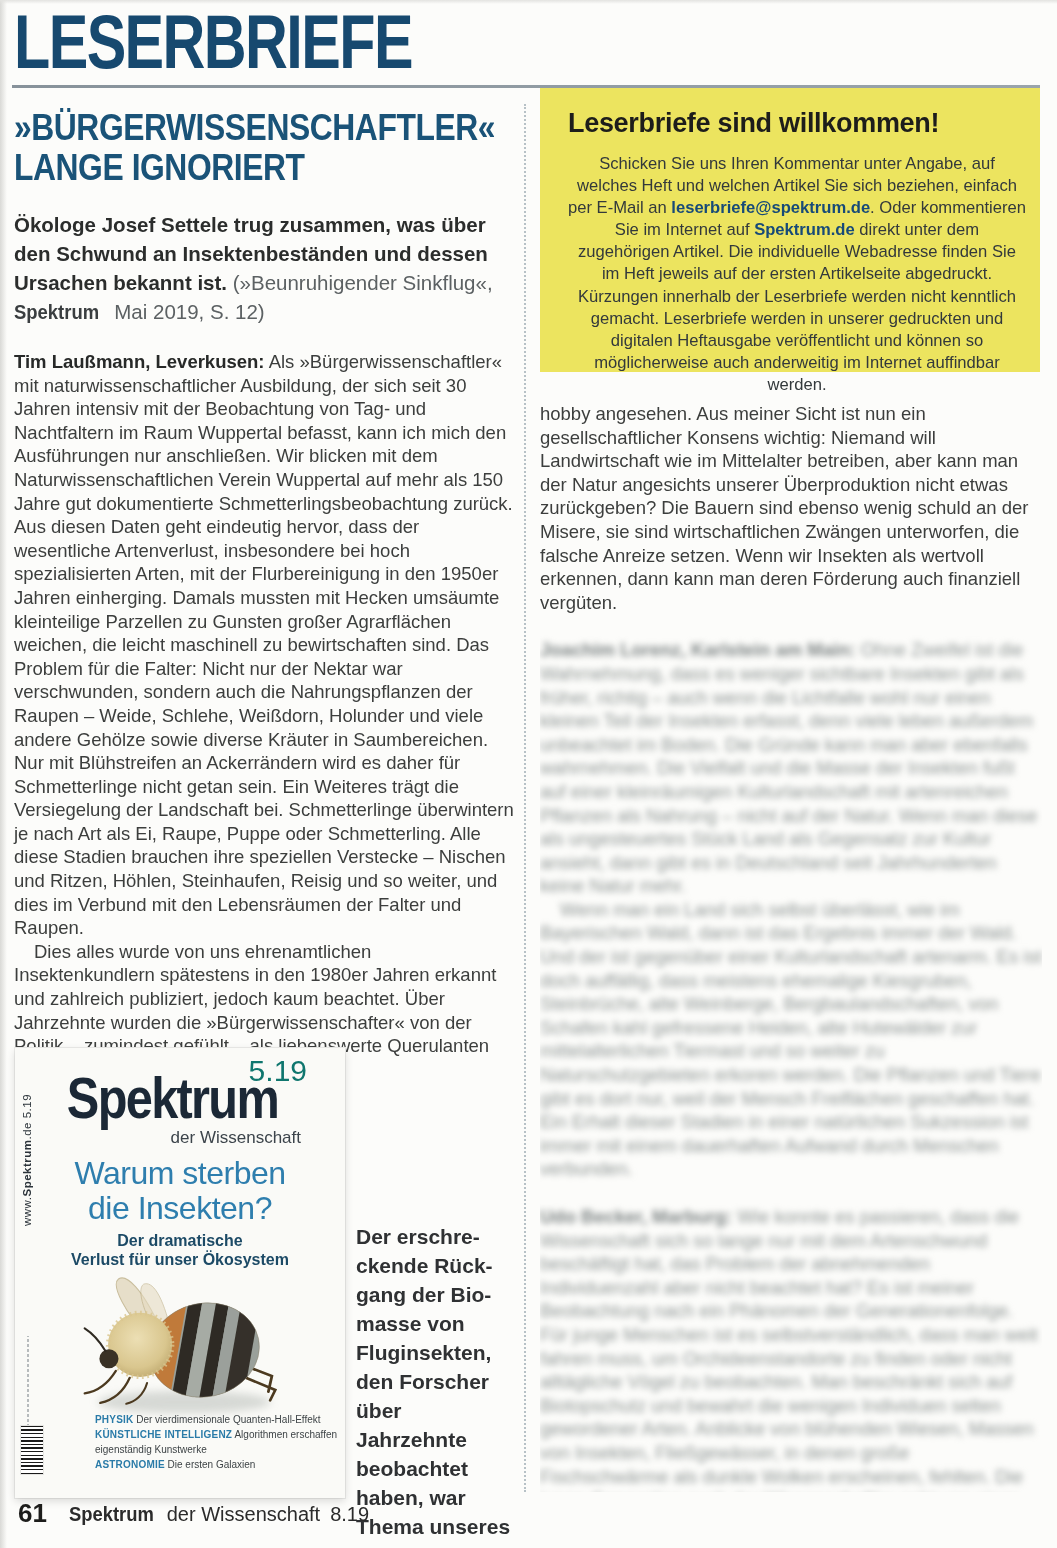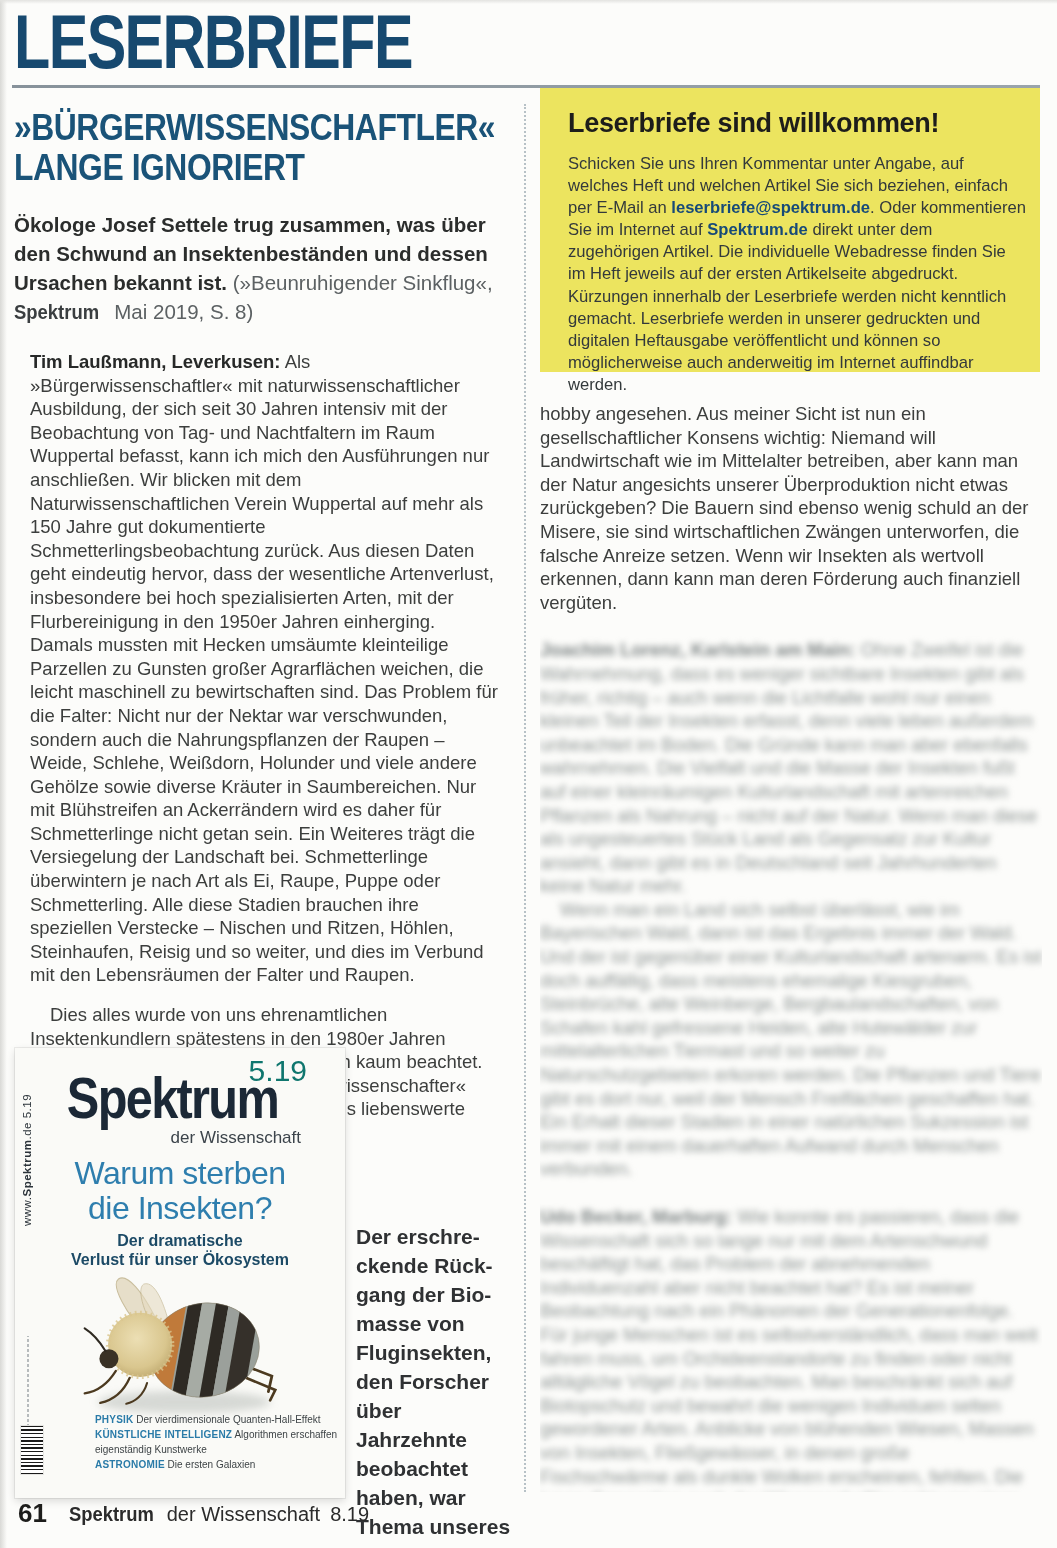--- a/index.html
+++ b/index.html
@@ -26,31 +26,31 @@
   .left-col{position:absolute;left:14px;top:108px;width:500px;}
   .article-headline{
     color:#1a5378;font-weight:bold;font-size:37px;line-height:40px;letter-spacing:-.5px;
     transform:scaleX(.86);transform-origin:0 0;white-space:nowrap;
   }
   .lead{margin-top:22px;font-size:20.5px;line-height:29px;}
   .lead .lead-bold{font-weight:bold;color:#2b2d2c;}
   .lead .lead-ref{color:#5c6163;}
   .lead .lead-brand{font-weight:bold;color:#3a3e40;display:inline-block;transform:scaleX(.9);transform-origin:0 50%;}
   .body-text{margin-top:24px;font-size:18.5px;line-height:23.6px;color:#3c3e3d;text-align:left;}
-  .body-text p{margin:16px;}
+  .body-text p{margin:0;}
   .body-text p.indent{text-indent:20px;}
   .letter-author{font-weight:bold;color:#272928;}
 
   
   .info-box{
     position:absolute;left:540px;top:88px;width:500px;height:284px;box-sizing:border-box;
     background:#ece45f;padding:20px 14px 18px 28px;
   }
   .info-box-title{font-size:27px;font-weight:bold;color:#1d1d1b;margin:0 0 14px 0;letter-spacing:-.3px;}
-  .info-box-body{font-size:16.6px;line-height:22.1px;color:#33393b;margin:0;}
+  .info-box-body{font-size:16.6px;line-height:22.1px;color:#33393b;margin:0;text-align:center;}
   .info-link{font-weight:bold;color:#174a78;}
 
   
   .right-flow{position:absolute;left:540px;top:402px;width:502px;height:1090px;overflow:hidden;
     font-size:18.5px;line-height:23.6px;color:#3c3e3d;}
   .right-flow p{margin:0;}
   .right-flow .letter{margin-top:24px;}
   .right-flow p.indent{text-indent:20px;}
   .blurred{filter:blur(3px);color:#8f9695;}
   .blurred .letter-author{color:#7d8484;}
@@ -116,21 +116,21 @@
   <div class="masthead">
     <span class="masthead-title">LESERBRIEFE</span>
   </div>
   <div class="masthead-rule"></div>
 
   <div class="col-divider"></div>
 
   <div class="left-col">
     <div class="article-headline">»BÜRGERWISSENSCHAFTLER«<br>LANGE IGNORIERT</div>
     <div class="lead">
-      <span class="lead-bold">Ökologe Josef Settele trug zusammen, was über den Schwund an Insektenbeständen und dessen Ursachen bekannt ist.</span><span class="lead-ref"> (»Beunruhigender Sinkflug«, </span><span class="lead-brand">Spektrum</span><span class="lead-ref"> Mai 2019, S. 8)</span>
+      <span class="lead-bold">Ökologe Josef Settele trug zusammen, was über den Schwund an Insektenbeständen und dessen Ursachen bekannt ist.</span><span class="lead-ref"> (»Beunruhigender Sinkflug«, </span><span class="lead-brand">Spektrum</span><span class="lead-ref"> Mai 2019, S. 12)</span>
     </div>
     <div class="body-text">
       <p><span class="letter-author">Tim Laußmann, Leverkusen:</span> <span>Als »Bürgerwissenschaftler« mit naturwissenschaftlicher Ausbildung, der sich seit 30 Jahren intensiv mit der Beobachtung von Tag- und Nachtfaltern im Raum Wuppertal befasst, kann ich mich den Ausführungen nur anschließen. Wir blicken mit dem Naturwissenschaftlichen Verein Wuppertal auf mehr als 150 Jahre gut dokumentierte Schmetterlingsbeobachtung zurück. Aus diesen Daten geht eindeutig hervor, dass der wesentliche Artenverlust, insbesondere bei hoch spezialisierten Arten, mit der Flurbereinigung in den 1950er Jahren einherging. Damals mussten mit Hecken umsäumte kleinteilige Parzellen zu Gunsten großer Agrarflächen weichen, die leicht maschinell zu bewirtschaften sind. Das Problem für die Falter: Nicht nur der Nektar war verschwunden, sondern auch die Nahrungspflanzen der Raupen – Weide, Schlehe, Weißdorn, Holunder und viele andere Gehölze sowie diverse Kräuter in Saumbereichen. Nur mit Blühstreifen an Ackerrändern wird es daher für Schmetterlinge nicht getan sein. Ein Weiteres trägt die Versiegelung der Landschaft bei. Schmetterlinge überwintern je nach Art als Ei, Raupe, Puppe oder Schmetterling. Alle diese Stadien brauchen ihre speziellen Verstecke – Nischen und Ritzen, Höhlen, Steinhaufen, Reisig und so weiter, und dies im Verbund mit den Lebensräumen der Falter und Raupen.</span></p>
       <p class="indent">Dies alles wurde von uns ehrenamtlichen Insektenkundlern spätestens in den 1980er Jahren erkannt und zahlreich publiziert, jedoch kaum beachtet. Über Jahrzehnte wurden die »Bürgerwissenschafter« von der Politik – zumindest gefühlt – als liebenswerte Querulanten mit Außenseiter-</p>
     </div>
   </div>
 
   <div class="info-box">
     <h2 class="info-box-title">Leserbriefe sind willkommen!</h2>
     <p class="info-box-body"><span>Schicken Sie uns Ihren Kommentar unter Angabe, auf welches Heft und welchen Artikel Sie sich beziehen, einfach per E-Mail an </span><span class="info-link">leserbriefe@spektrum.de</span><span>. Oder kommentieren Sie im Internet auf </span><span class="info-link">Spektrum.de</span><span> direkt unter dem zugehörigen Artikel. Die individuelle Webadresse finden Sie im Heft jeweils auf der ersten Artikelseite abgedruckt. Kürzungen innerhalb der Leserbriefe werden nicht kenntlich gemacht. Leserbriefe werden in unserer gedruckten und digitalen Heftausgabe veröffentlicht und können so möglicherweise auch anderweitig im Internet auffindbar werden.</span></p>

